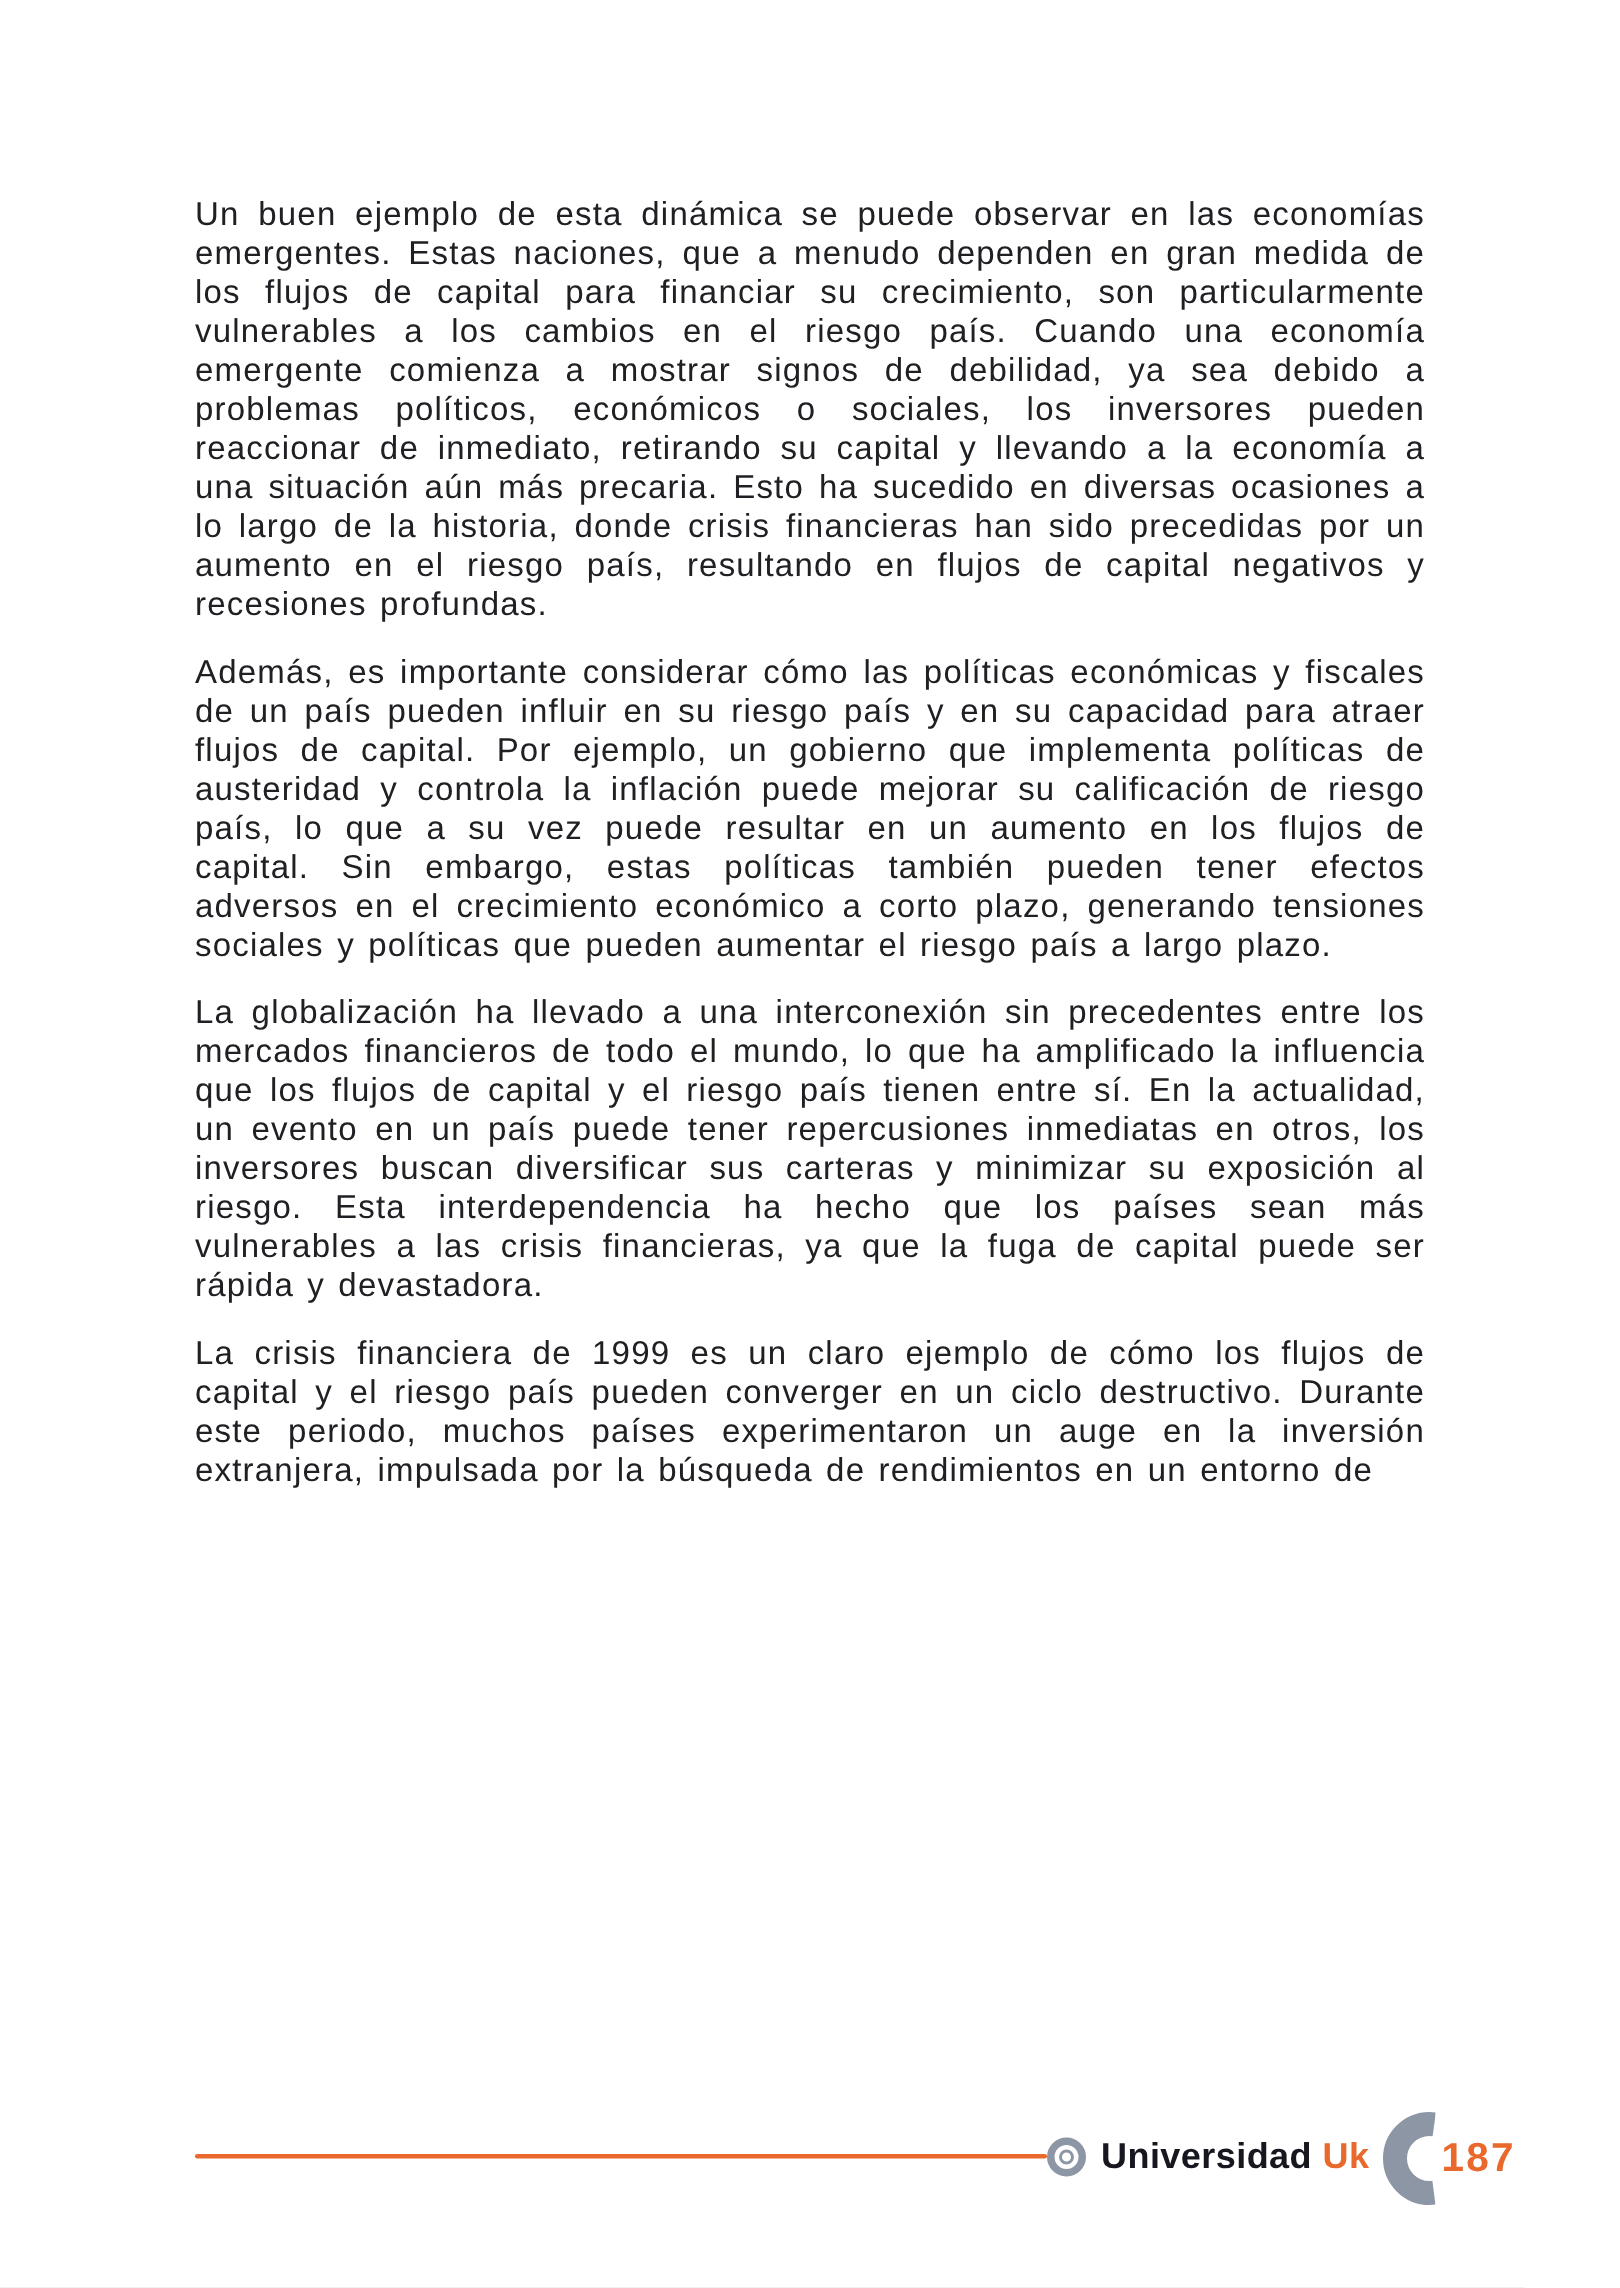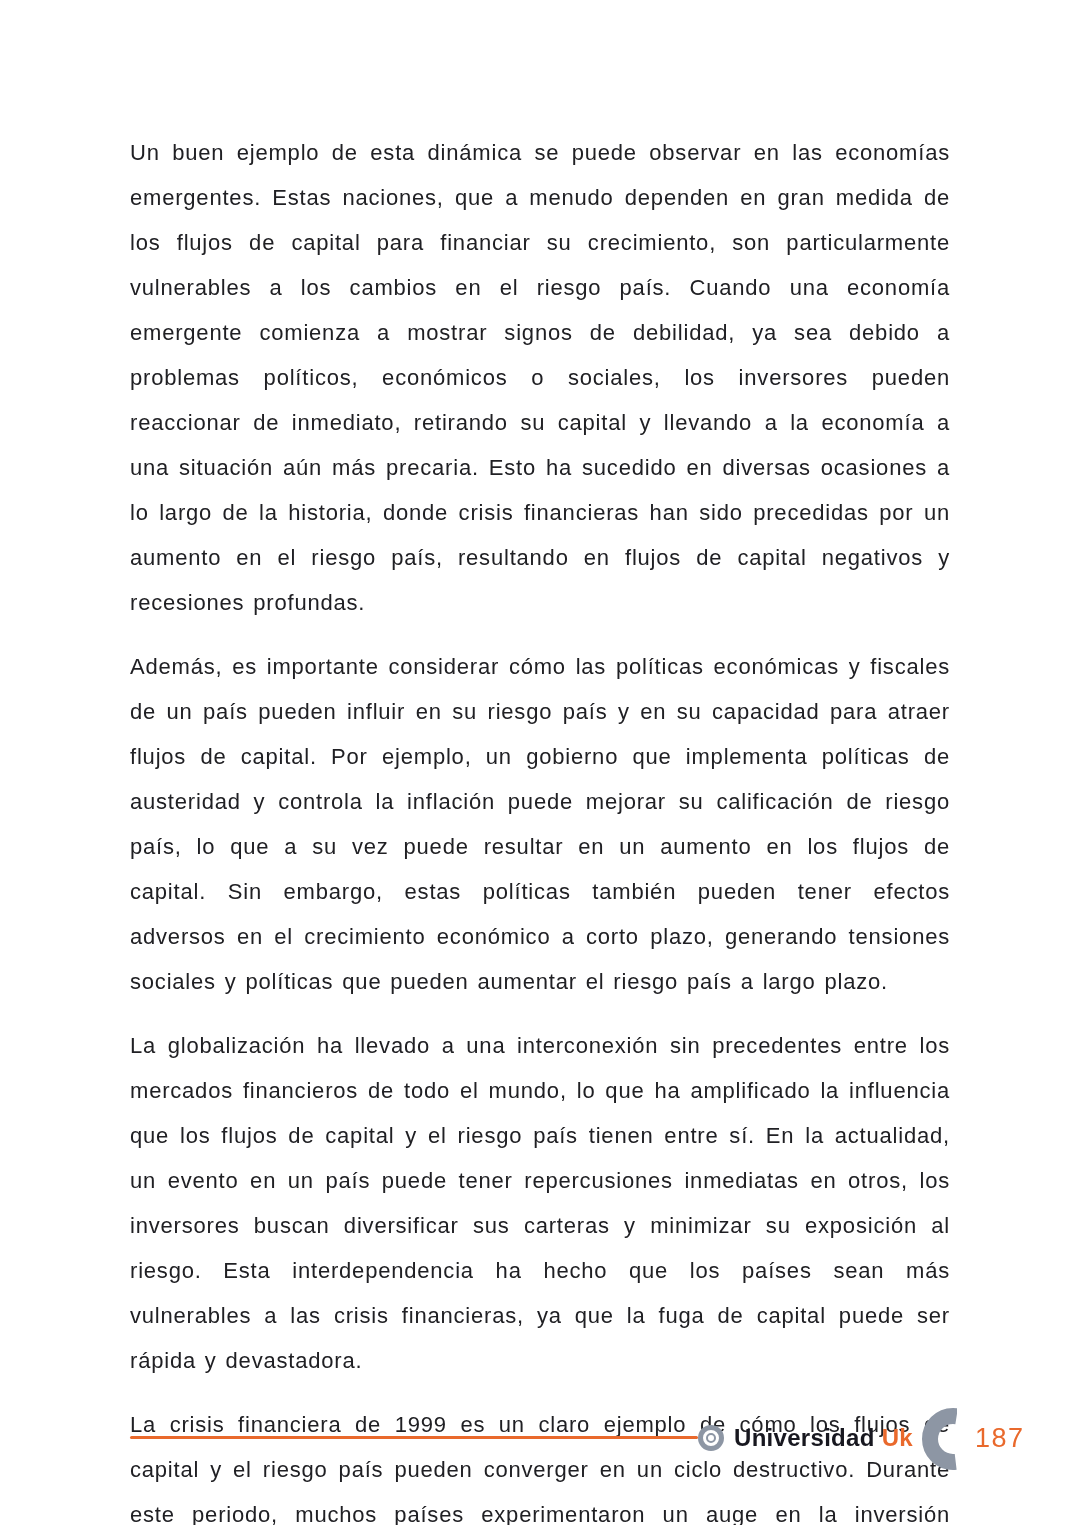--- a/index.html
+++ b/index.html
@@ -17,21 +17,21 @@
     overflow:hidden;
     font-family:"Liberation Sans",sans-serif;
   }
   .content{
     position:absolute;
     left:130px;top:130px;width:820px;
   }
   .para{
     margin:0 0 19px 0;
     font-size:22px;
-    line-height:45px;
+    line-height:26px;
     letter-spacing:0.8px;
     word-spacing:2px;
     color:var(--body-text);
     text-align:justify;
   }
   .footer{
     position:absolute;
     left:0;top:1406px;width:1080px;height:70px;
   }
   .footer-rule{
@@ -79,24 +79,23 @@
   .crescent{
     position:absolute;
     left:919px;top:0px;
     color:var(--logo-gray);
   }
   .page-num{
     position:absolute;
     left:961px;top:16px;
     height:32px;line-height:32px;
     font-size:27px;
-    font-weight:400;
+    font-weight:700;
     letter-spacing:1.5px;
     color:var(--accent-orange);
-    margin-left:14px;
   }
 </style>
 </head>
 <body>
 
 <div class="page">
 
   <main class="content">
     <p class="para">Un buen ejemplo de esta dinámica se puede observar en las economías emergentes. Estas naciones, que a menudo dependen en gran medida de los flujos de capital para financiar su crecimiento, son particularmente vulnerables a los cambios en el riesgo país. Cuando una economía emergente comienza a mostrar signos de debilidad, ya sea debido a problemas políticos, económicos o sociales, los inversores pueden reaccionar de inmediato, retirando su capital y llevando a la economía a una situación aún más precaria. Esto ha sucedido en diversas ocasiones a lo largo de la historia, donde crisis financieras han sido precedidas por un aumento en el riesgo país, resultando en flujos de capital negativos y recesiones profundas.</p>
     <p class="para">Además, es importante considerar cómo las políticas económicas y fiscales de un país pueden influir en su riesgo país y en su capacidad para atraer flujos de capital. Por ejemplo, un gobierno que implementa políticas de austeridad y controla la inflación puede mejorar su calificación de riesgo país, lo que a su vez puede resultar en un aumento en los flujos de capital. Sin embargo, estas políticas también pueden tener efectos adversos en el crecimiento económico a corto plazo, generando tensiones sociales y políticas que pueden aumentar el riesgo país a largo plazo.</p>

